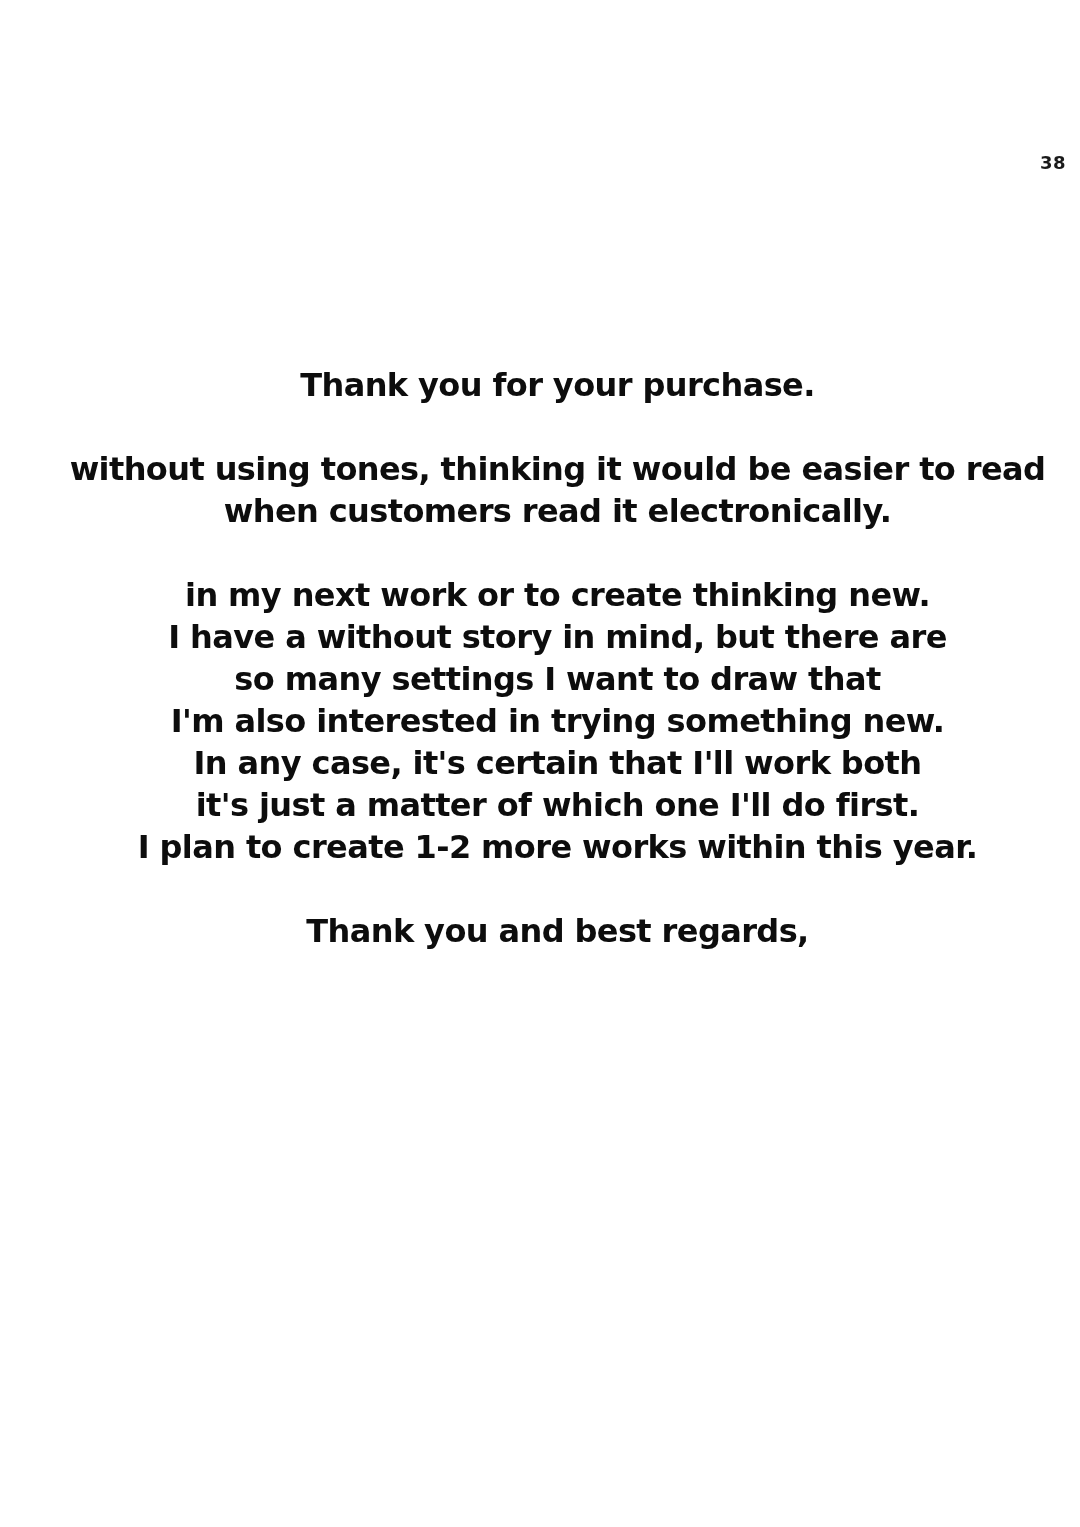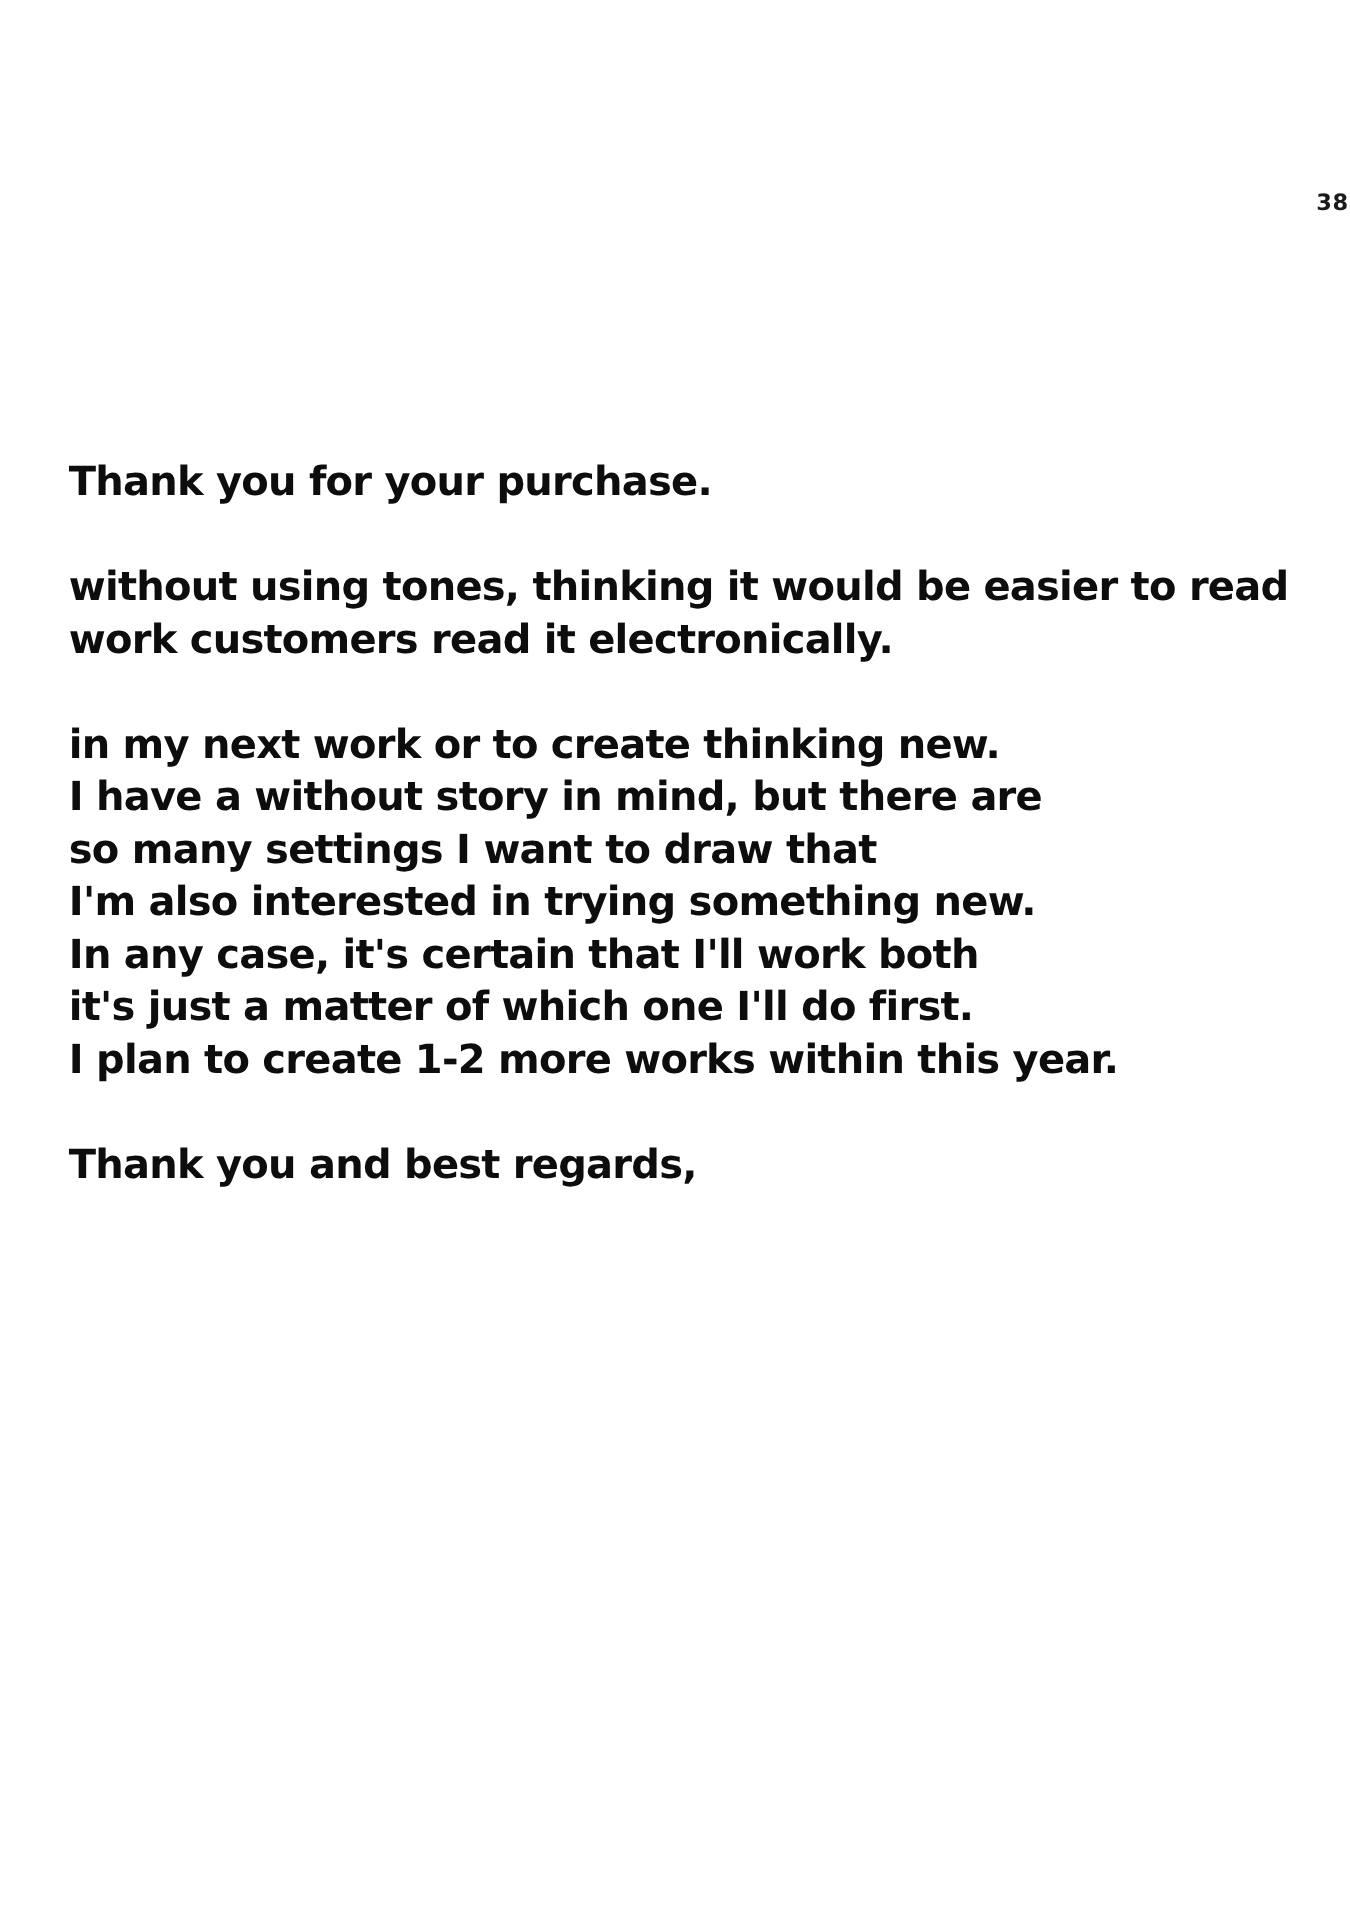--- a/index.html
+++ b/index.html
@@ -15,35 +15,36 @@
     font-family: "DejaVu Sans", "Liberation Sans", sans-serif;
   }
   .page {
     position: absolute;
     inset: 0;
     background: #ffffff;
   }
   .page-number {
     position: absolute;
     top: 152px;
-    right: 1px;
+    right: 14px;
     font-size: 18px;
     font-weight: 600;
     color: #1a1a1a;
     letter-spacing: 0.5px;
   }
   .afterword {
     position: absolute;
     left: 55px;
     top: 364px;
     right: 20px;
     color: #0d0d0d;
   }
   .afterword .paragraph {
     margin: 0 0 42px 0;
+    text-align: center;
   }
   .afterword .text-line {
     font-size: 32px;
     line-height: 42px;
     font-weight: bold;
     letter-spacing: -0.6px;
     white-space: nowrap;
   }
 </style>
 </head>
@@ -51,21 +52,21 @@
 
 <div class="page">
   <div class="page-number">38</div>
 
   <div class="afterword">
       <div class="paragraph">
         <div class="text-line">Thank you for your purchase.</div>
       </div>
       <div class="paragraph">
         <div class="text-line">without using tones, thinking it would be easier to read</div>
-        <div class="text-line">work customers read it electronically.</div>
+        <div class="text-line">when customers read it electronically.</div>
       </div>
       <div class="paragraph">
         <div class="text-line">in my next work or to create thinking new.</div>
         <div class="text-line">I have a without story in mind, but there are</div>
         <div class="text-line">so many settings I want to draw that</div>
         <div class="text-line">I'm also interested in trying something new.</div>
         <div class="text-line">In any case, it's certain that I'll work both</div>
         <div class="text-line">it's just a matter of which one I'll do first.</div>
         <div class="text-line">I plan to create 1-2 more works within this year.</div>
       </div>

